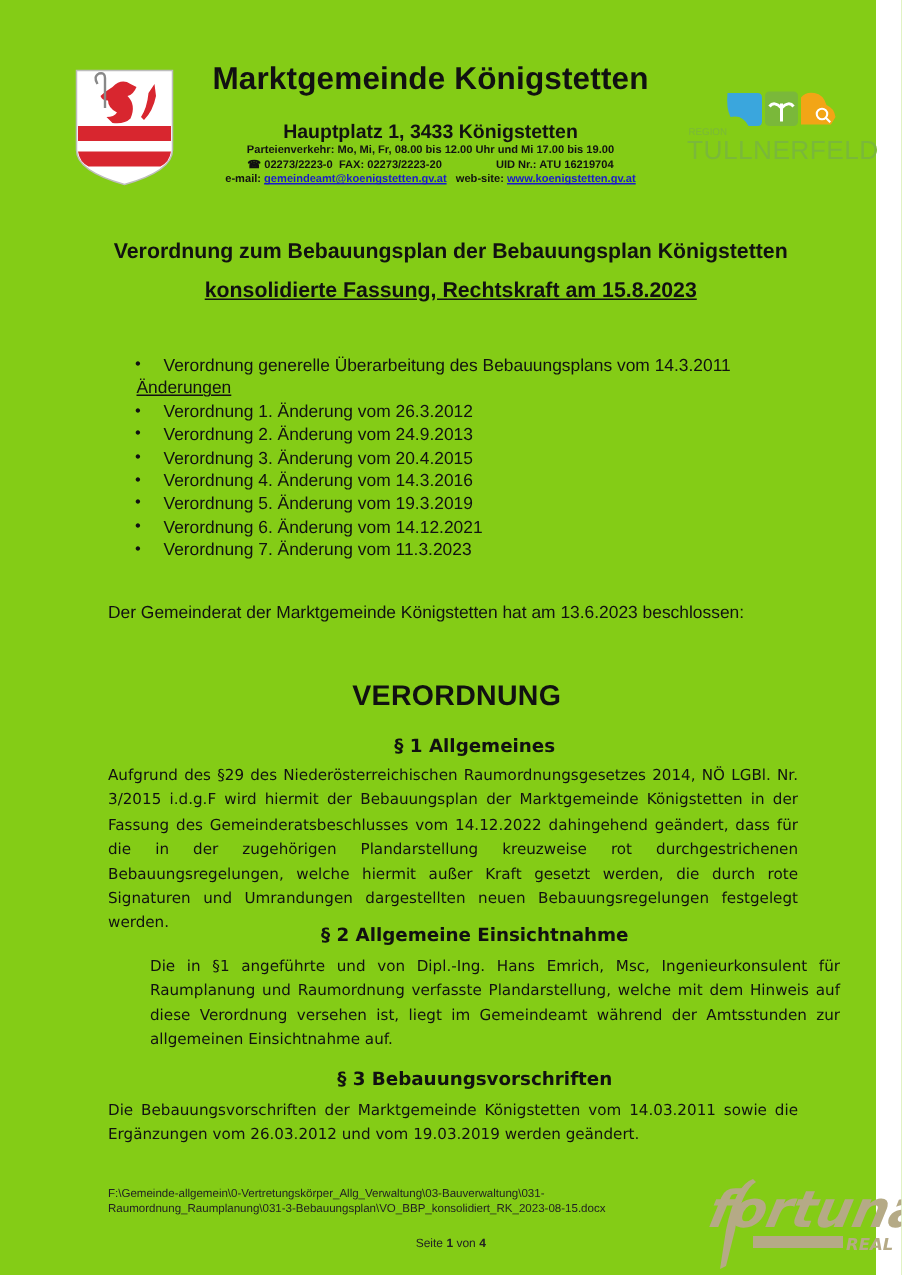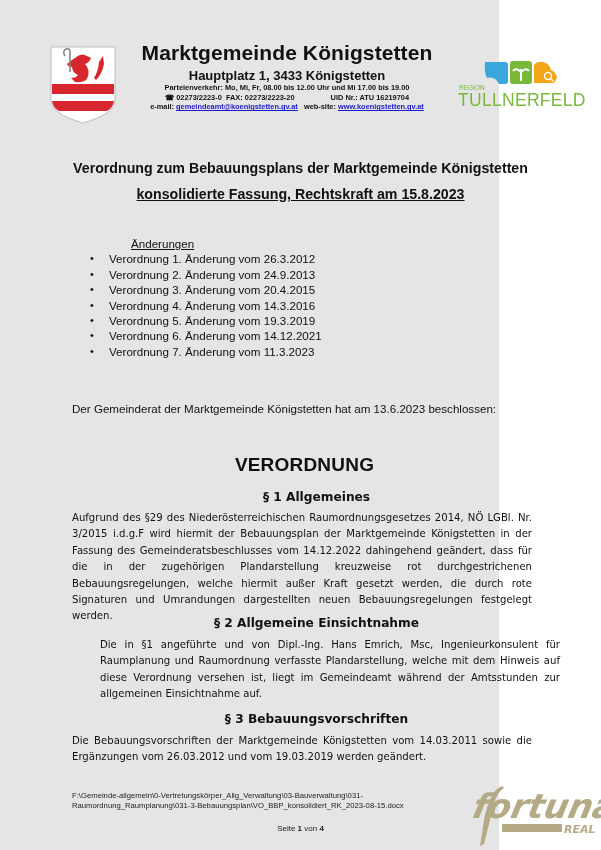--- a/index.html
+++ b/index.html
@@ -1,38 +1,38 @@
 <!DOCTYPE html>
 <html><head>
 <meta charset="utf-8">
 <style>
   html, body { margin: 0; padding: 0; background: #ffffff; }
   body { width: 601px; height: 850px; position: relative; overflow: hidden; color: #111; }
-  .page { position: absolute; left: 0; top: 0; width: 499px; height: 850px; background: #e5e5e5; }
+  .page { position: absolute; left: 0; top: 0; width: 584px; height: 850px; background: #84cc16; }
 
   
   .crest { position: absolute; left: 47px; top: 44px; width: 72px; height: 82px; }
   .hdr-center { position: absolute; left: 122px; top: 41px; width: 330px; text-align: center; font-family: "Liberation Sans", sans-serif; }
   .hdr-title { font-size: 21px; font-weight: bold; line-height: 24px; letter-spacing: 0.1px; }
-  .hdr-addr { font-size: 13px; font-weight: bold; line-height: 15px; margin-top: 3px; }
+  .hdr-addr { font-size: 13px; font-weight: bold; line-height: 15px; margin-top: 15px; }
   .hdr-small { font-size: 7.4px; font-weight: bold; line-height: 9.6px; white-space: nowrap; }
   .hdr-small .gap { display: inline-block; width: 34px; }
   .hdr-small a { color: #1a1acc; text-decoration: underline; }
   .region-logo { position: absolute; left: 455px; top: 56px; width: 140px; height: 56px; }
 
   
   .doc-title { position: absolute; left: 0; width: 601px; text-align: center; font-family: "Liberation Sans", sans-serif; font-weight: bold; font-size: 14.2px; color: #111; }
   .t1 { top: 160px; }
   .t2 { top: 186px; text-decoration: underline; }
 
   
   .list { position: absolute; left: 88px; top: 236px; font-family: "Liberation Sans", sans-serif; font-size: 11.6px; line-height: 15.4px; color: #111; }
   .li { position: relative; padding-left: 21px; white-space: nowrap; }
   .li::before { content: "\2022"; position: absolute; left: 2px; top: 0; font-size: 11px; }
-  .sub { text-decoration: underline; padding-left: 3px; margin-left: 40px; }
+  .sub { text-decoration: underline; padding-left: 3px; }
 
   .council { position: absolute; left: 72px; top: 402px; font-family: "Liberation Sans", sans-serif; font-size: 11.6px; color: #111; white-space: nowrap; }
 
   
   .big-heading { position: absolute; left: 4px; top: 454px; width: 601px; text-align: center; font-family: "Liberation Sans", sans-serif; font-weight: bold; font-size: 19px; letter-spacing: 0.2px; }
   .sec-heading { position: absolute; left: 16px; width: 601px; text-align: center; font-family: "DejaVu Sans", sans-serif; font-weight: bold; font-size: 12.2px; }
   .para { position: absolute; left: 72px; width: 460px; font-family: "DejaVu Sans", sans-serif; font-size: 10.1px; line-height: 16.4px; text-align: justify; color: #111; }
 
   .h1 { top: 490px; }
   .p1 { top: 510px; }
@@ -83,24 +83,25 @@
     <path d="M30 6 h20 q3 0 3 3 v16 q0 3 -3 3 h-6 q-4 -8 -12 -6 q-3 -6 -2 -16 z" fill="#3aa6dd"></path>
     <rect x="55" y="5" width="22" height="23" rx="3" fill="#7ab83a"></rect>
     <path d="M66 25 v-12 M66 16 q-5 -5 -8 -1 M66 16 q5 -5 8 -1" stroke="#fff" stroke-width="2" fill="none"></path>
     <path d="M79 9 q3 -4 9 -3 q6 1 8 8 q5 2 6 8 l-3 5 h-20 z" fill="#f2a516"></path>
     <circle cx="93" cy="20" r="3.5" fill="none" stroke="#fff" stroke-width="1.4"></circle>
     <path d="M95.5 22.5 l3 3" stroke="#fff" stroke-width="1.4"></path>
     <text x="4" y="34" font-family="Liberation Sans, sans-serif" font-size="6.5" fill="#7ab83a">REGION</text>
     <text x="3" y="50" font-family="Liberation Sans, sans-serif" font-size="17.5" fill="#7ab83a" letter-spacing="0.3">TULLNERFELD</text>
   </svg>
 
-  <div class="doc-title t1">Verordnung zum Bebauungsplans der Marktgemeinde Königstetten</div>
+  <div class="doc-title t1">Verordnung zum Bebauungsplan der Bebauungsplan Königstetten</div>
   <div class="doc-title t2">konsolidierte Fassung, Rechtskraft am 15.8.2023</div>
 
   <div class="list">
+    <div class="li">Verordnung generelle Überarbeitung des Bebauungsplans vom 14.3.2011</div>
     <div class="sub">Änderungen</div>
     <div class="li">Verordnung 1. Änderung vom 26.3.2012</div>
     <div class="li">Verordnung 2. Änderung vom 24.9.2013</div>
     <div class="li">Verordnung 3. Änderung vom 20.4.2015</div>
     <div class="li">Verordnung 4. Änderung vom 14.3.2016</div>
     <div class="li">Verordnung 5. Änderung vom 19.3.2019</div>
     <div class="li">Verordnung 6. Änderung vom 14.12.2021</div>
     <div class="li">Verordnung 7. Änderung vom 11.3.2023</div>
   </div>
 

